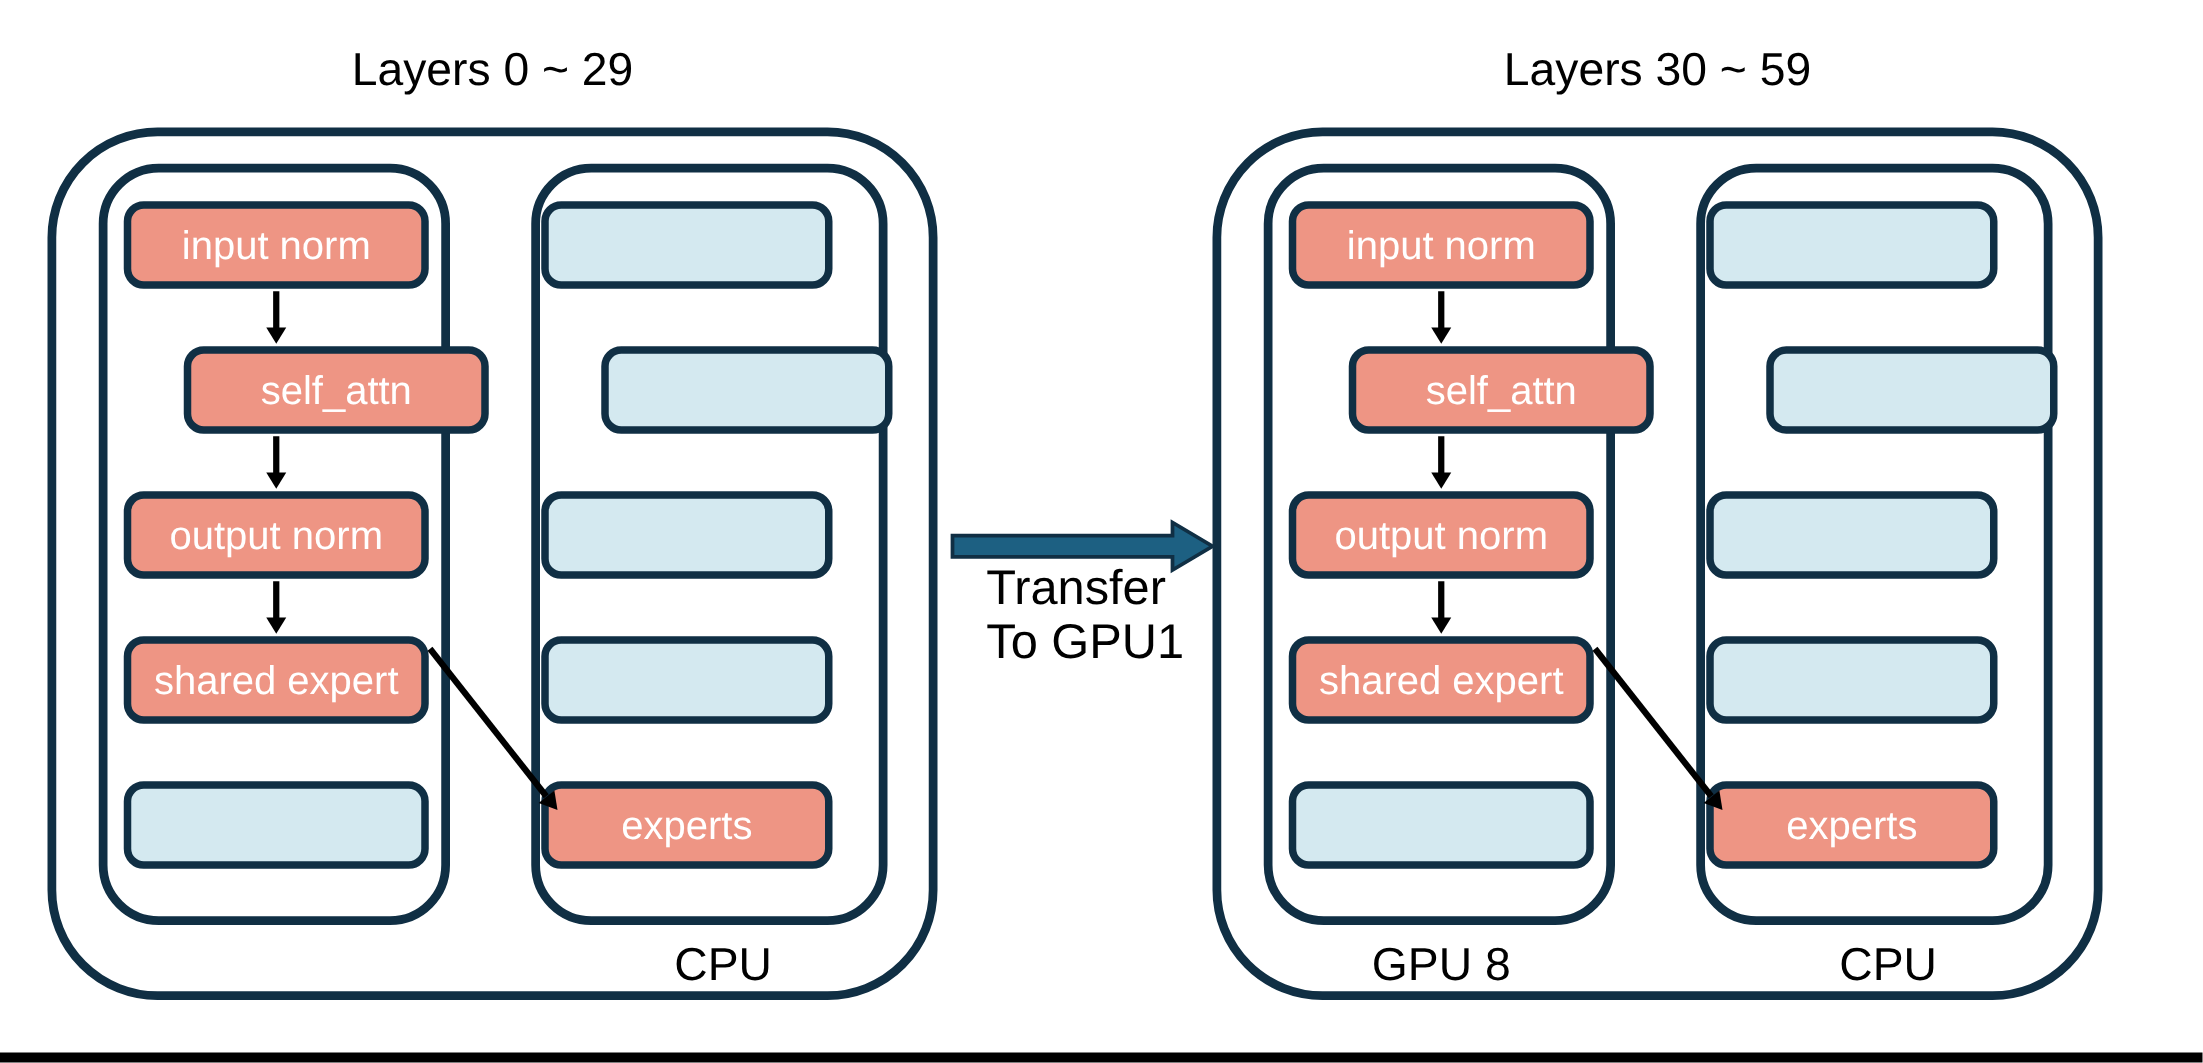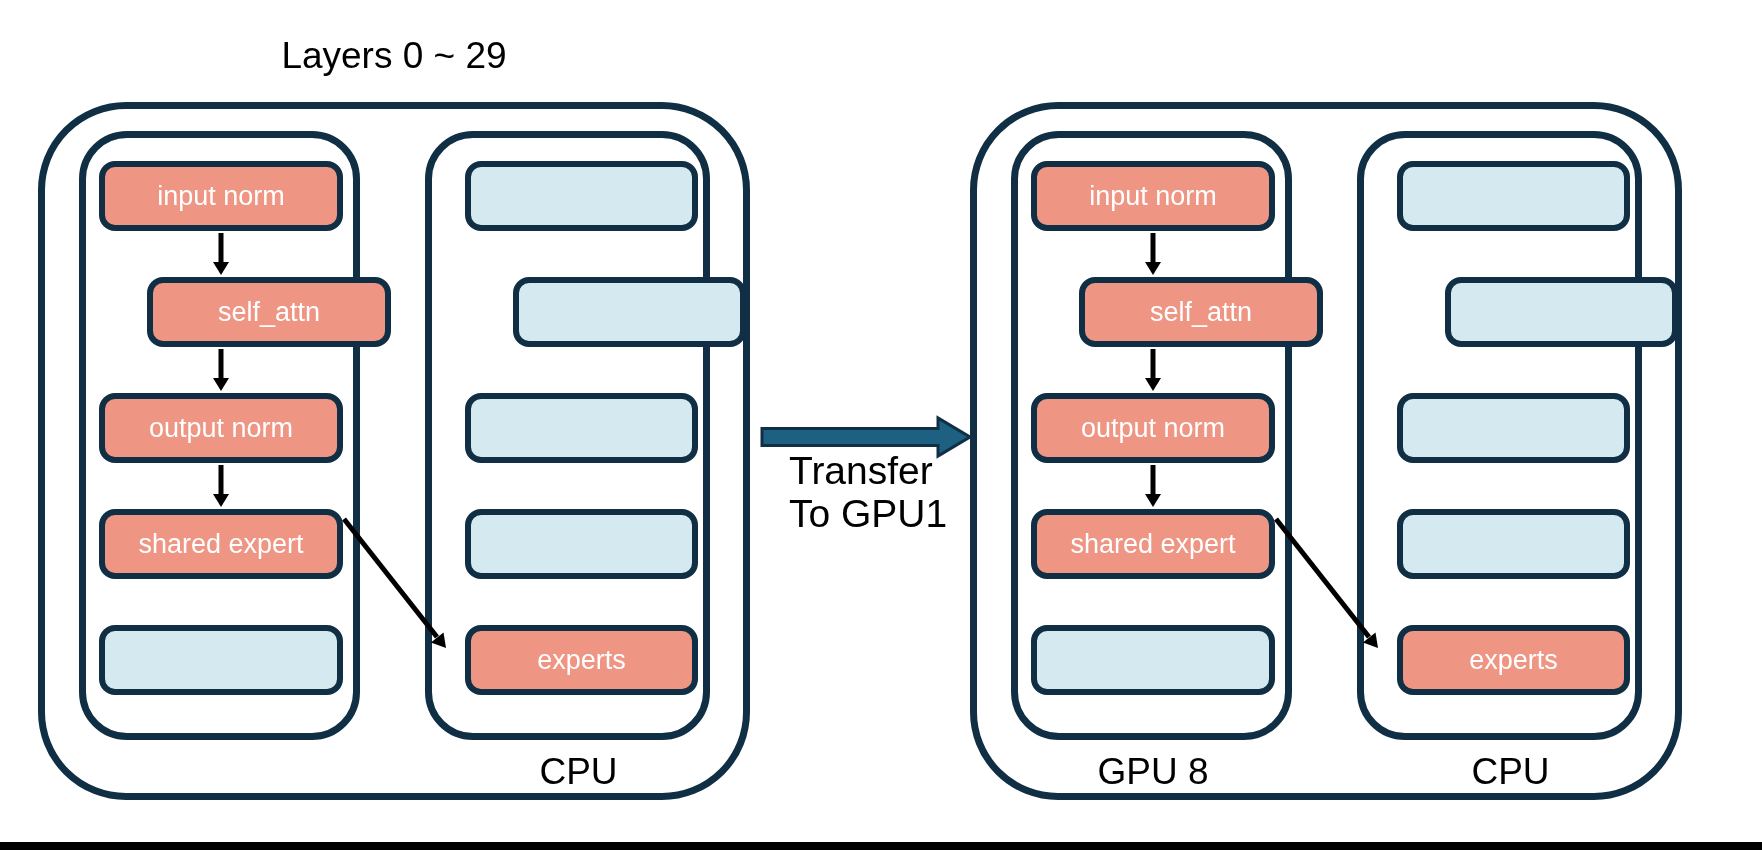--- a/index.html
+++ b/index.html
@@ -44,24 +44,24 @@
   }
   .inner.gpu-col{left:41px;width:281px;}
   .inner.cpu-col{left:387px;width:285px;}
 
   .box{
     position:absolute;height:70px;
     border:6px solid var(--border-navy);
     border-radius:16px;
     box-sizing:border-box;
     display:flex;align-items:center;justify-content:center;
-    font-size:27px;color:var(--box-text);
+    font-size:32px;color:var(--box-text);
   }
   .box.gpu{left:61px;width:244px;}
-  .box.cpu{left:427px;width:233px;}
+  .box.cpu{left:395px;width:233px;}
   .box.salmon{background:var(--salmon);}
   .box.blue{background:var(--light-blue);}
   .r0{top:59px;} .r1{top:175px;margin-left:48px;} .r2{top:291px;} .r3{top:407px;} .r4{top:523px;}
 
   .col-label{
     position:absolute;top:648px;height:44px;
     text-align:center;
     font-size:37px;line-height:44px;color:var(--text-black);
   }
   .col-label.gpu{left:61px;width:244px;}
@@ -81,20 +81,21 @@
     position:absolute;left:0;top:842px;width:1762px;height:8px;
     background:#000000;
   }
 </style>
 </head>
 <body>
 
 <div class="canvas">
 
   <div class="group-title" style="left:38px">Layers 0 ~ 29</div>
+  <div class="group-title" style="left:970px">Layers 30 ~ 59</div>
 
   <div class="group" style="left:38px">
     <div class="outer"></div>
     <div class="inner gpu-col"></div>
     <div class="inner cpu-col"></div>
 
     <div class="box gpu salmon r0">input norm</div>
     <div class="box gpu salmon r1">self_attn</div>
     <div class="box gpu salmon r2">output norm</div>
     <div class="box gpu salmon r3">shared expert</div>

